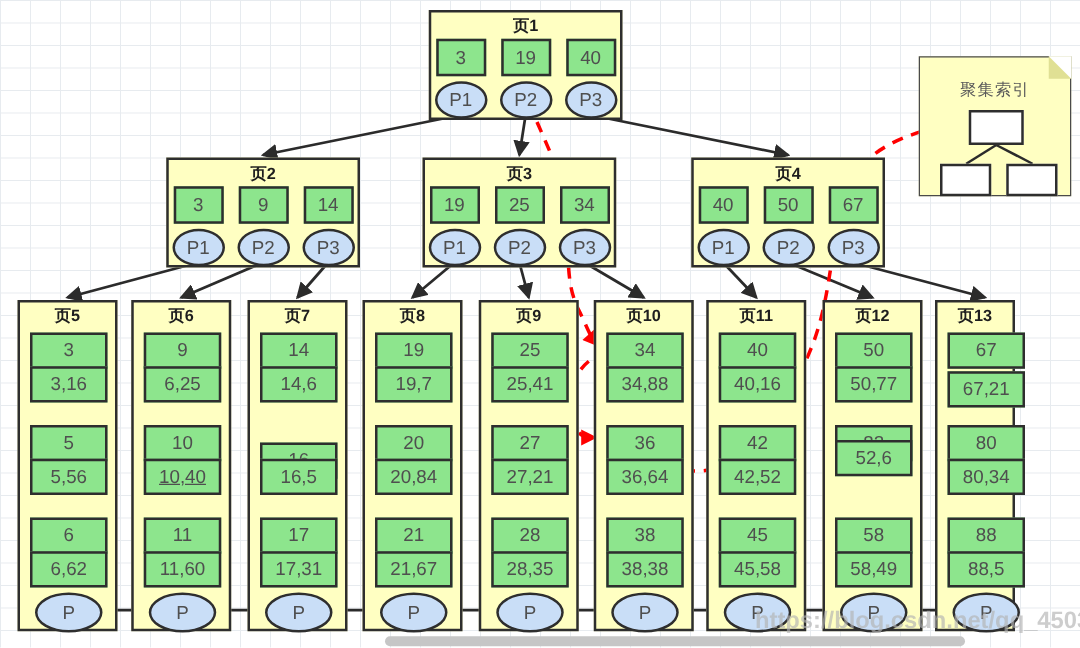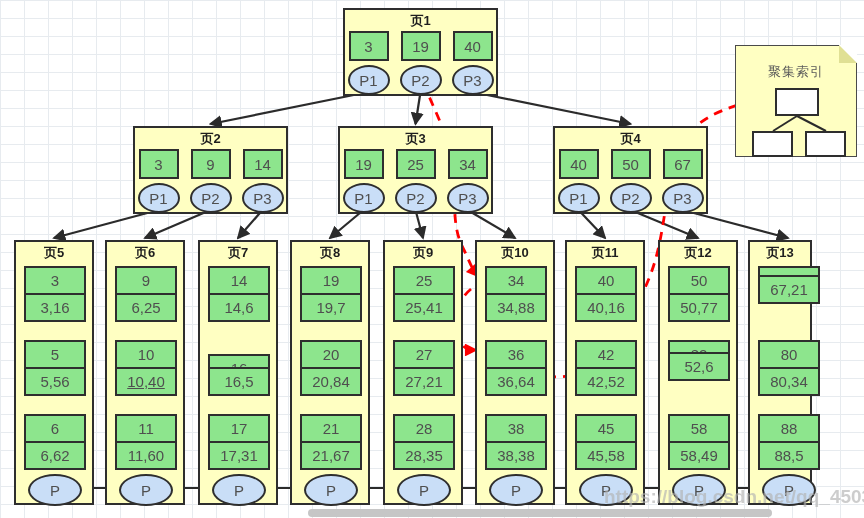--- a/index.html
+++ b/index.html
@@ -214,21 +214,21 @@
         <div class="rec-box" style="top:51px;">50,77</div>
         <div class="rec-box" style="top:98px;">82</div>
         <div class="rec-box" style="top:110px;">52,6</div>
         <div class="rec-box" style="top:172px;">58</div>
         <div class="rec-box" style="top:199px;">58,49</div>
         <div class="ptr-ellipse leafP">P</div>
       </div>
       <div class="page" style="left:748px;top:240px;width:64px;height:265px;">
         <div class="page-title">页13</div>
         <div class="rec-box" style="top:24px;">67</div>
-        <div class="rec-box" style="top:33px;">67,21</div>
+        <div class="rec-box" style="top:55px;">67,21</div>
         <div class="rec-box" style="top:98px;">80</div>
         <div class="rec-box" style="top:125px;">80,34</div>
         <div class="rec-box" style="top:172px;">88</div>
         <div class="rec-box" style="top:199px;">88,5</div>
         <div class="ptr-ellipse leafP">P</div>
       </div>
     </div>
 
   <div id="note">
     <div id="note-fold"></div>

